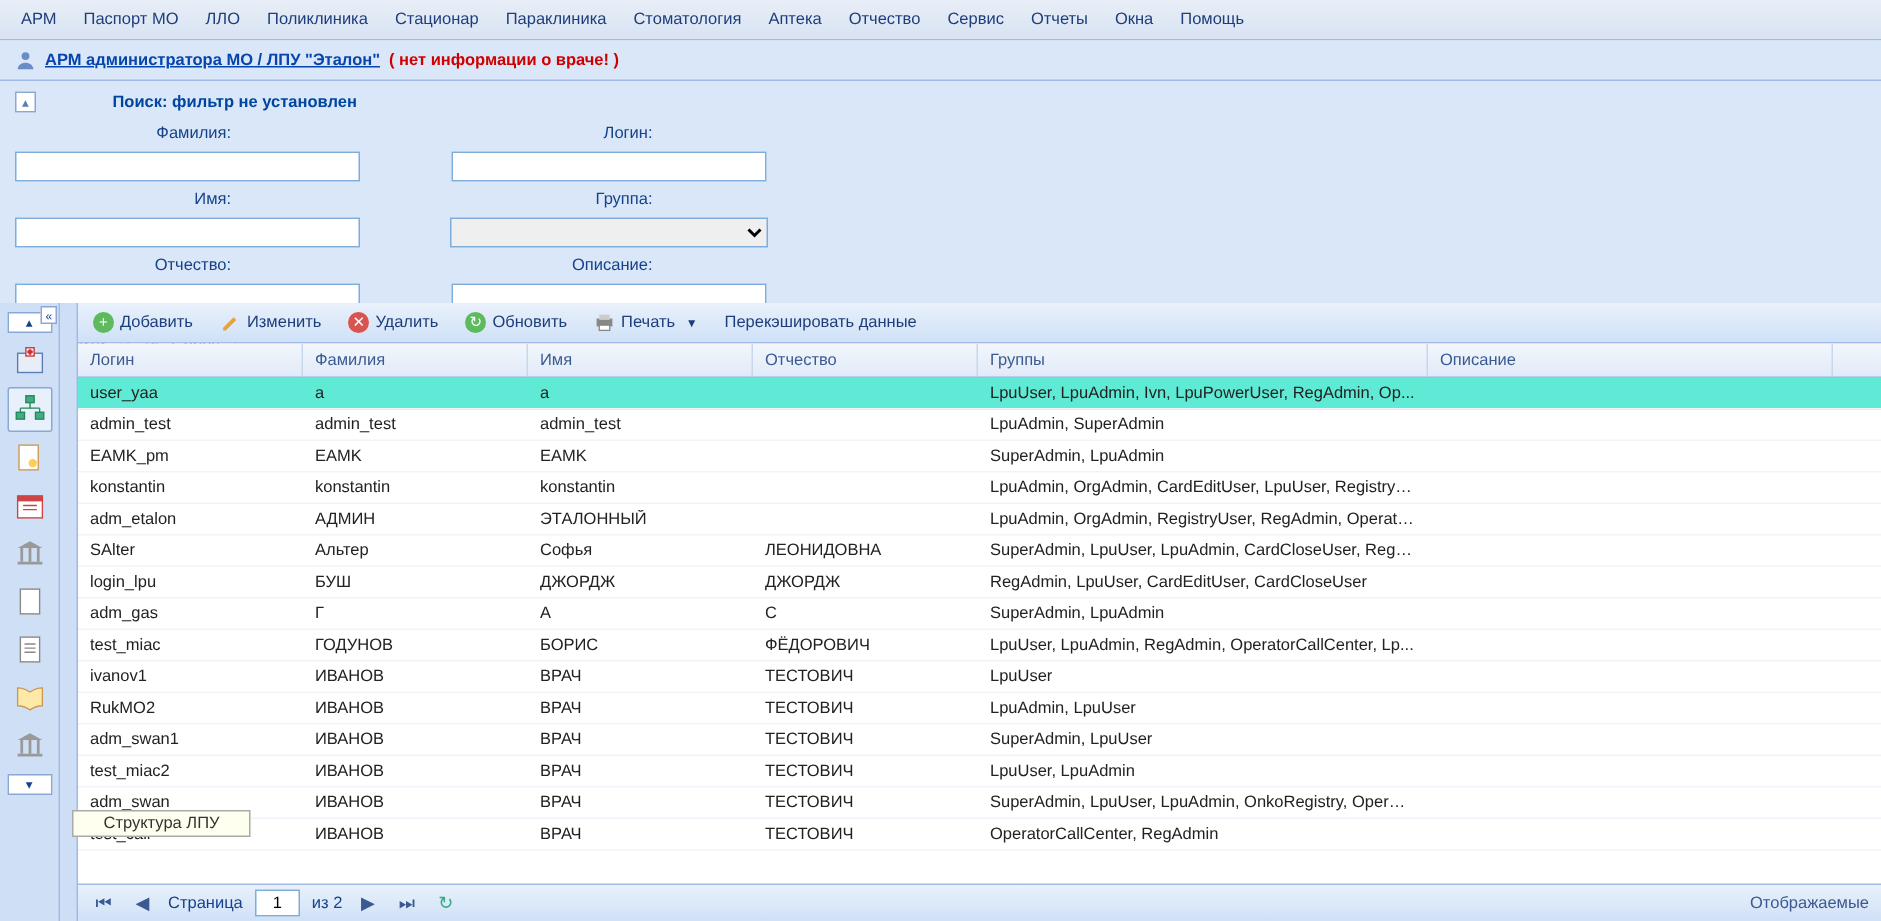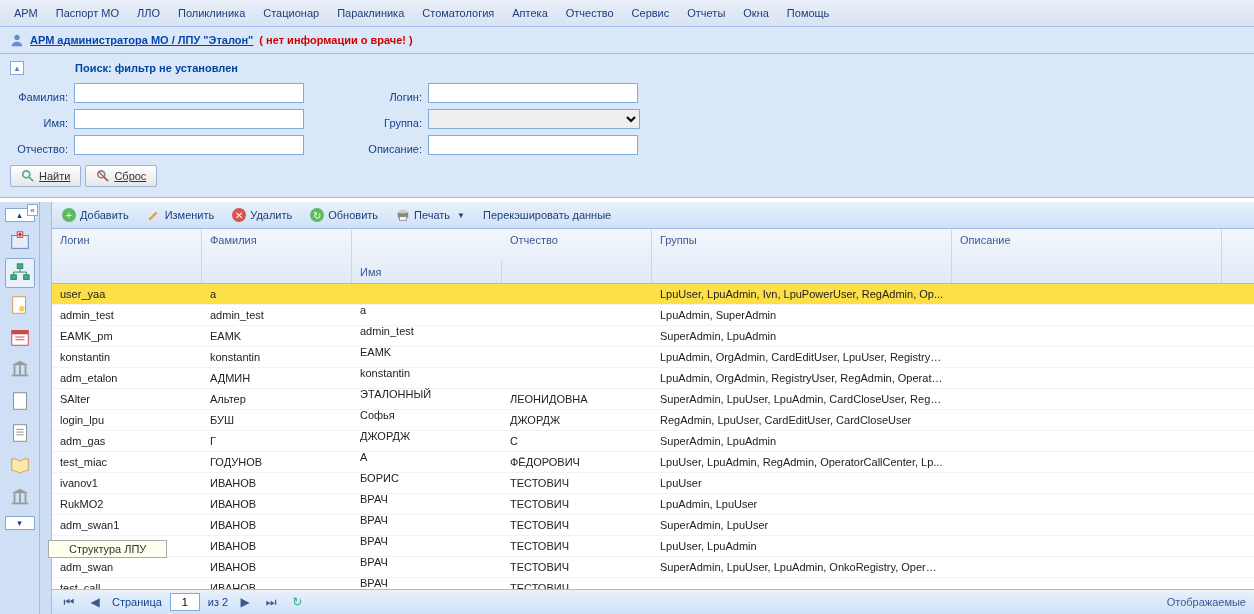--- a/index.html
+++ b/index.html
@@ -8,21 +8,21 @@
   .topmenu span { padding: 3px 8px; color: #1e3e7b; cursor: pointer; }
   .context-bar { background: #d9e7f8; border-bottom: 1px solid #a3bae9; padding: 6px 10px; display: flex; align-items: center; gap: 6px; }
   .context-bar a { color: #0645ad; text-decoration: underline; font-weight: bold; }
   .context-bar .warn { color: #d00000; font-weight: bold; }
   .search-panel { background: #d9e7f8; border-bottom: 1px solid #a3bae9; padding: 4px 10px 10px 10px; }
   .search-title-row { display: flex; align-items: center; gap: 4px; padding: 3px 0 8px 0; }
   .search-title { color: #0046a0; font-weight: bold; padding-left: 47px; }
   .collapse-btn { width: 14px; height: 14px; border: 1px solid #8aa8d6; background: #fff; display: inline-flex; align-items: center; justify-content: center; font-size: 9px; color: #5a7db8; cursor: pointer; }
   .fields { display: flex; gap: 60px; }
   .col { display: flex; flex-direction: column; gap: 6px; }
-  .field { display: flex; align-items: flex-end; gap: 6px; }
+  .field { display: flex; align-items: center; gap: 6px; flex-direction: column; }
   .field label { width: 58px; text-align: right; color: #15428b; }
   .field input, .field select { border: 1px solid #7eadd9; height: 20px; padding: 0 4px; font-size: 11px; }
   .buttons-row { margin-top: 10px; display: flex; gap: 4px; }
   .xbtn { background: linear-gradient(#fff,#e6e6e6); border: 1px solid #9ab3d6; border-radius: 2px; padding: 3px 10px; display: inline-flex; align-items: center; gap: 4px; cursor: pointer; color: #333; }
   .xbtn .ico { width: 14px; height: 14px; display: inline-flex; align-items: center; justify-content: center; }
   .main { position: absolute; top: 202px; bottom: 0; left: 0; right: 0; display: flex; }
   .sidebar-wrap { display: flex; }
   .splitter { width: 12px; background: #cedff5; border-right: 1px solid #a3bae9; display: flex; align-items: flex-start; justify-content: center; padding-top: 2px; }
   .splitter .coll { width: 36px; height: 12px; border: 1px solid #8aa8d6; background: #fff; font-size: 8px; display: flex; align-items: center; justify-content: center; position: relative; left: -13px; }
   .sidebar { width: 40px; background: #cfe0f6; border-right: 1px solid #a3bae9; display: flex; flex-direction: column; align-items: center; padding-top: 4px; gap: 2px; }
@@ -31,25 +31,25 @@
   .side-arrow { width: 30px; height: 14px; border: 1px solid #8aa8d6; background: #fff; display: flex; align-items: center; justify-content: center; font-size: 9px; margin: 2px 0; }
   .tooltip { position: absolute; left: 48px; top: 338px; background: #fffff0; border: 1px solid #aaa; padding: 2px 20px; color: #333; z-index: 50; white-space: nowrap; text-align: center; }
   .content { flex: 1; display: flex; flex-direction: column; min-width: 0; }
   .toolbar { background: linear-gradient(#e9f1fb,#cfe1f7); border-bottom: 1px solid #a3bae9; padding: 4px 6px; display: flex; gap: 10px; align-items: center; }
   .tbtn { display: inline-flex; align-items: center; gap: 4px; cursor: pointer; color: #1e3e7b; padding: 2px 4px; }
   .tbtn .dot { width: 14px; height: 14px; border-radius: 50%; display: inline-flex; align-items: center; justify-content: center; font-size: 10px; color: #fff; }
   .grid-head { display: flex; background: linear-gradient(#f3f7fc,#e0eaf7); border-bottom: 1px solid #a3bae9; }
   .gh { padding: 5px 8px; border-right: 1px solid #c6d7ee; color: #3b5a92; font-weight: normal; }
   .grid-body { flex: 1; overflow: auto; background: #fff; }
   .gr { display: flex; border-bottom: 1px solid #eff3fa; height: 21px; align-items: center; }
-  .gr.selected { background: #fde047; }
+  .gr.selected { background: #5eead4; }
   .gd { padding: 0 8px; color: #222; white-space: nowrap; overflow: hidden; text-overflow: ellipsis; }
   .c-login { width: 150px; }
   .c-fam   { width: 150px; }
-  .c-name  { width: 150px; margin-top: 32px; }
+  .c-name  { width: 150px; }
   .c-otch  { width: 150px; }
   .c-grp   { width: 300px; }
   .c-desc  { width: 270px; }
   .pager { background: linear-gradient(#e9f1fb,#cfe1f7); border-top: 1px solid #a3bae9; padding: 3px 8px; display: flex; align-items: center; gap: 8px; }
   .pager .pbtn { width: 18px; height: 18px; display: inline-flex; align-items: center; justify-content: center; cursor: pointer; color: #3b5a92; font-size: 12px; }
   .pager input { width: 30px; height: 18px; border: 1px solid #7eadd9; text-align: center; font-size: 11px; }
   .pager .status { margin-left: auto; color: #3b5a92; }
   svg { display: block; }
   .user-ico { width: 14px; height: 14px; color: #6a8dca; }
 </style>
@@ -383,20 +383,21 @@
           <div class="gd c-name">ВРАЧ</div>
           <div class="gd c-otch">ТЕСТОВИЧ</div>
           <div class="gd c-grp">SuperAdmin, LpuUser, LpuAdmin, OnkoRegistry, OperPr...</div>
           <div class="gd c-desc"></div>
         </div>
         <div class="gr">
           <div class="gd c-login">test_call</div>
           <div class="gd c-fam">ИВАНОВ</div>
           <div class="gd c-name">ВРАЧ</div>
           <div class="gd c-otch">ТЕСТОВИЧ</div>
+          <div class="gd c-grp">OperatorCallCenter, RegAdmin</div>
           <div class="gd c-desc"></div>
         </div>
       </div>
 
     <div class="pager">
       <span class="pbtn">⏮</span>
       <span class="pbtn">◀</span>
       <span>Страница</span>
       <input value="1" style="">
       <span>из 2</span>

